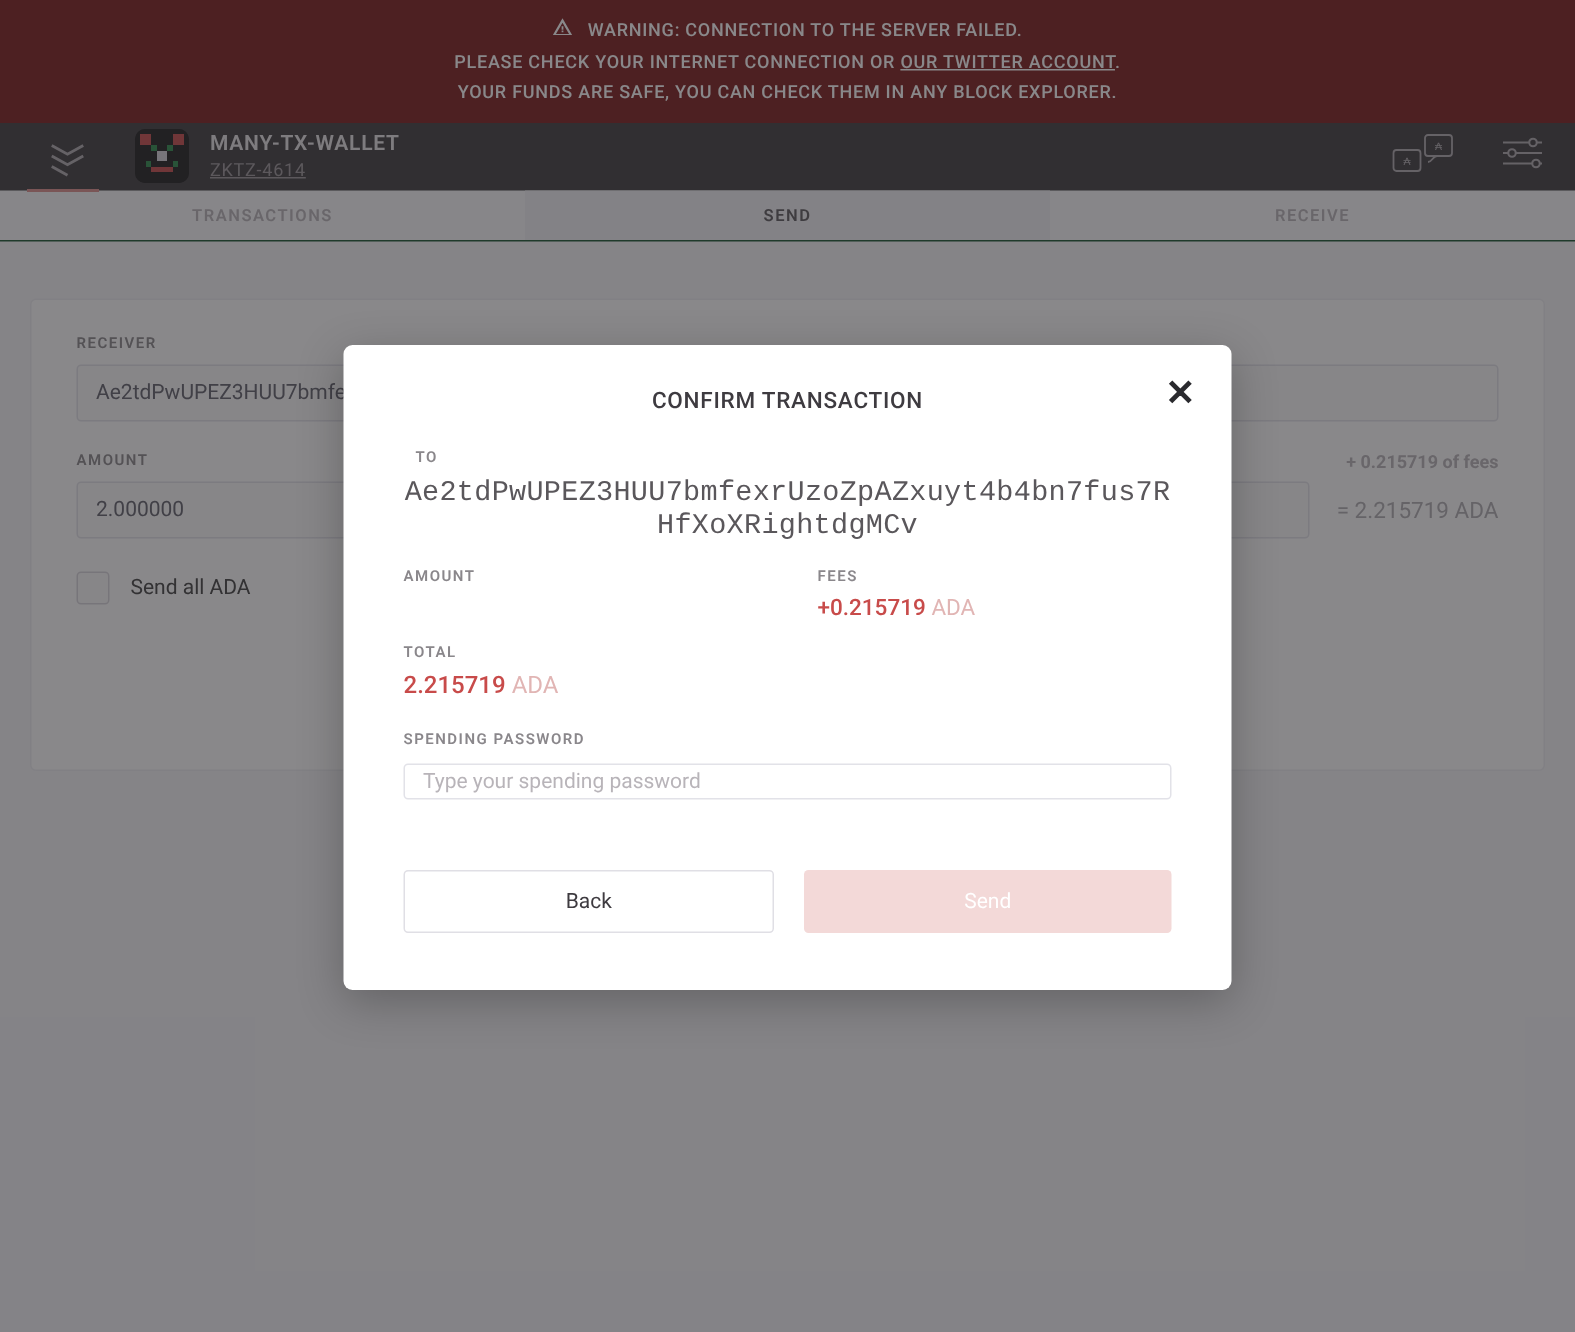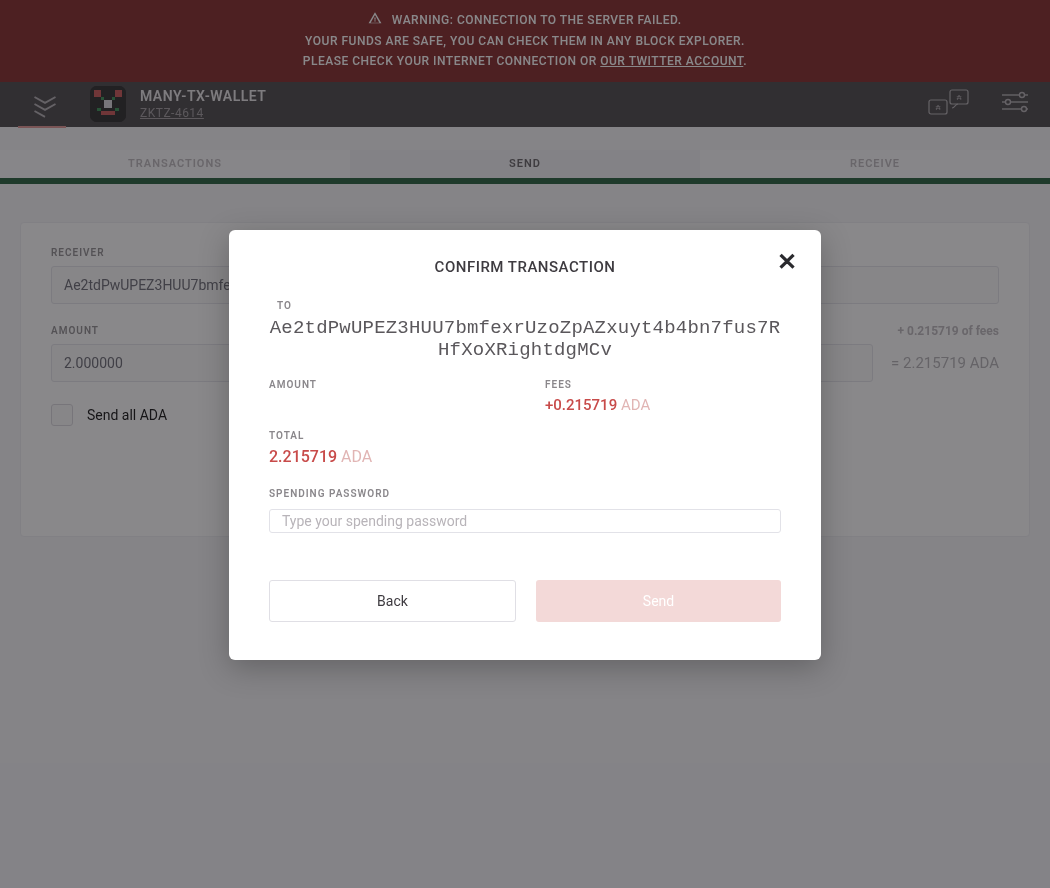--- a/index.html
+++ b/index.html
@@ -102,23 +102,22 @@
       position: absolute;
       bottom: -1px;
       left: 18px;
       width: 48px;
       height: 2px;
       background: #dd8e8c;
     }
     .tabs {
       display: flex;
       background: #fbfbfc;
-      border-bottom: 6px solid #14532d;
+      border-bottom: 1px solid #14532d;
       height: 34px;
-      margin-top: 23px;
     }
     .tab {
       flex: 1;
       text-align: center;
       font-size: 11px;
       letter-spacing: 1px;
       font-weight: 600;
       color: #b8b4b9;
       display: flex;
       align-items: center;
@@ -185,21 +184,21 @@
       align-items: center;
       margin-top: 22px;
       gap: 14px;
     }
     .checkbox {
       width: 22px; height: 22px;
       border: 1px solid #d8d6db;
       border-radius: 3px;
       background: #fafafb;
     }
-    .sendall-label { color: #000000; font-size: 14px; }
+    .sendall-label { color: #404040; font-size: 14px; }
     .next-row {
       display: flex;
       justify-content: center;
       margin-top: 34px;
     }
     .btn {
       border: none;
       border-radius: 3px;
       padding: 12px 0;
       font-size: 14px;
@@ -296,24 +295,24 @@
 
 <div class="warning-banner">
   <div>
     <span class="warning-icon">
       <svg width="14" height="14" viewBox="0 0 24 24" fill="#fff">
           <path d="M12 2 1 21h22L12 2zm0 5 7.5 13h-15L12 7zm-1 4v4h2v-4h-2zm0 5v2h2v-2h-2z"></path>
         </svg>
     </span>
     <span>WARNING: CONNECTION TO THE SERVER FAILED.</span>
   </div>
-  <div>YOUR FUNDS ARE SAFE, YOU CAN CHECK THEM IN ANY BLOCK EXPLORER.</div>
   <div>
     <span>PLEASE CHECK YOUR INTERNET CONNECTION OR </span><a href="#">OUR TWITTER ACCOUNT</a><span>.</span>
   </div>
+  <div>YOUR FUNDS ARE SAFE, YOU CAN CHECK THEM IN ANY BLOCK EXPLORER.</div>
 </div>
 
 <div class="app-bar">
   <div class="logo-col">
     <svg width="28" height="28" viewBox="0 0 24 24" fill="none" stroke="#b0acb0" stroke-width="1.6">
       <path d="M3 6l9 5 9-5"></path>
         <path d="M3 12l9 5 9-5"></path>
         <path d="M3 18l9 5"></path>
     </svg>
   </div>

